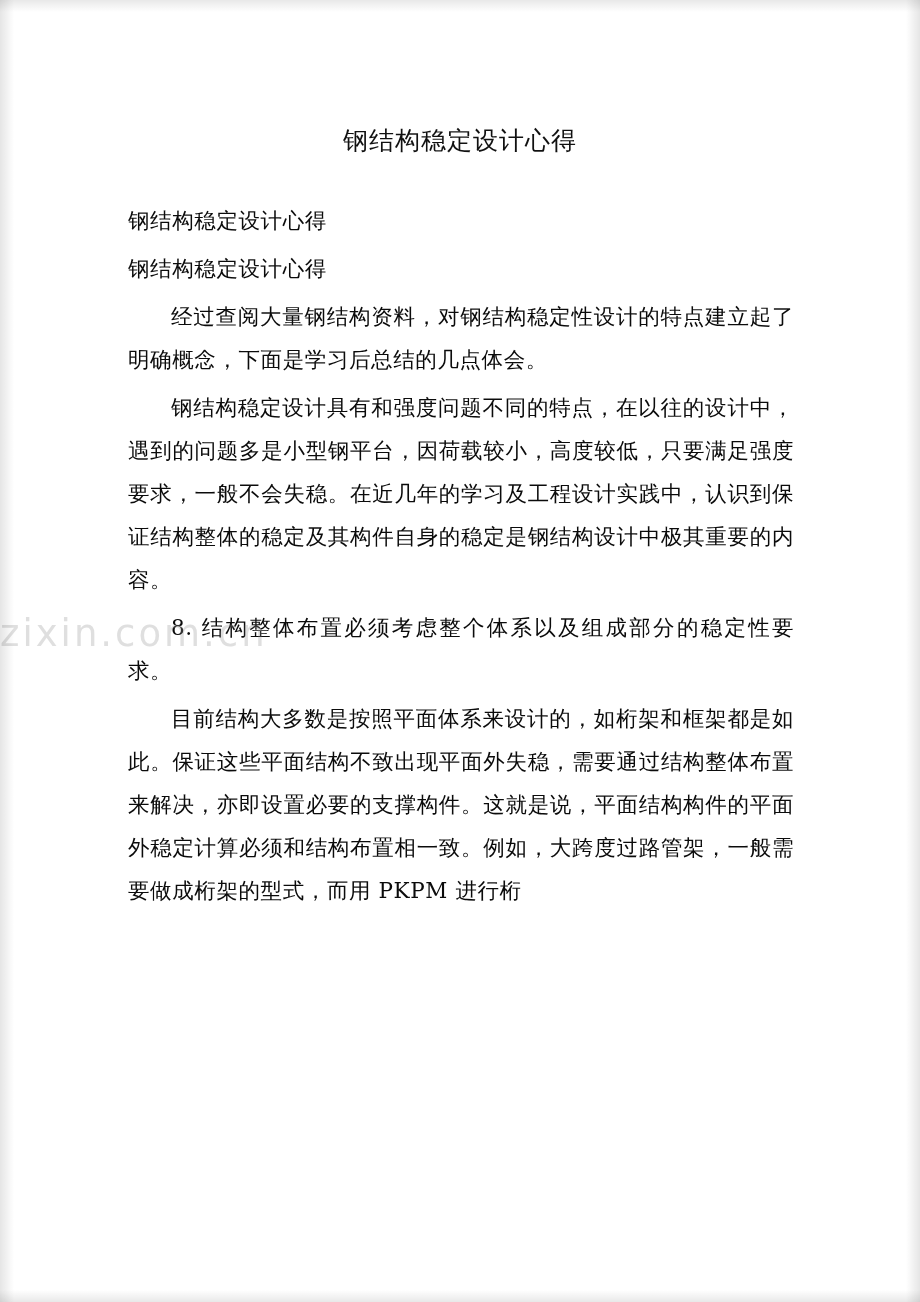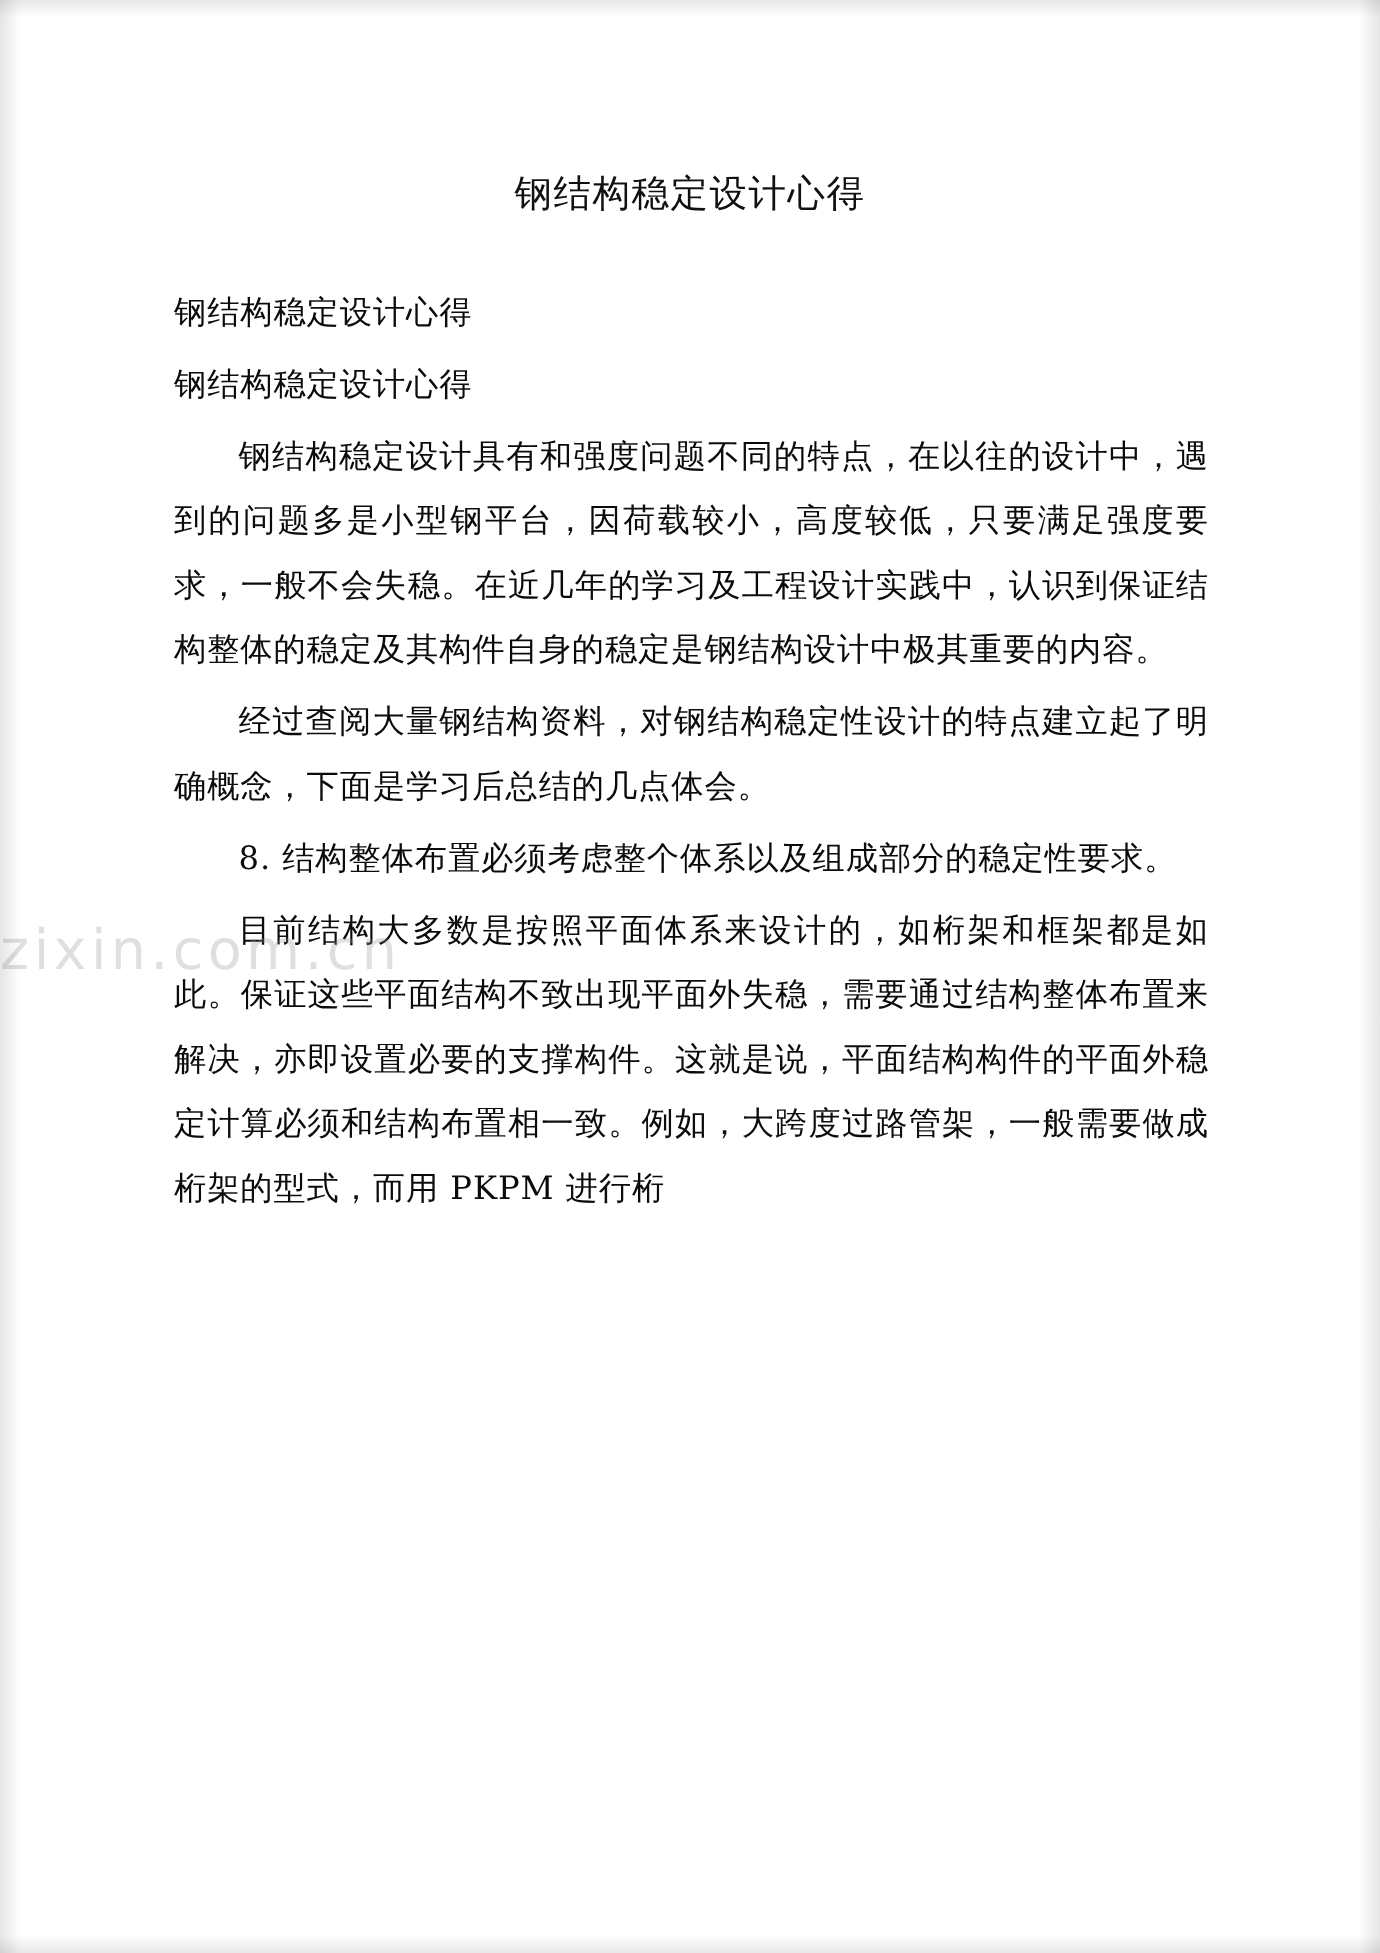--- a/index.html
+++ b/index.html
@@ -11,21 +11,21 @@
     height: 1302px;
     background: #ffffff;
     font-family: "Liberation Serif", "DejaVu Serif", serif;
     color: #000000;
     overflow: hidden;
     position: relative;
   }
   .page {
     position: absolute;
     inset: 0;
-    padding: 4px;
+    padding: 16px;
     box-sizing: border-box;
   }
   .doc-title {
     text-align: center;
     font-size: 25px;
     font-family: "DejaVu Sans", "Liberation Sans", sans-serif;
     font-weight: 400;
     letter-spacing: 1px;
     margin: 0;
     padding-top: 108px;
@@ -97,22 +97,22 @@
 </head>
 <body>
 
 <div class="page">
 
   <h1 class="doc-title">钢结构稳定设计心得</h1>
 
   <div class="body-block">
     <p class="para short">钢结构稳定设计心得</p>
     <p class="para short">钢结构稳定设计心得</p>
+    <p class="para indent">经过查阅大量钢结构资料，对钢结构稳定性设计的特点建立起了明确概念，下面是学习后总结的几点体会。</p>
     <p class="para indent">钢结构稳定设计具有和强度问题不同的特点，在以往的设计中，遇到的问题多是小型钢平台，因荷载较小，高度较低，只要满足强度要求，一般不会失稳。在近几年的学习及工程设计实践中，认识到保证结构整体的稳定及其构件自身的稳定是钢结构设计中极其重要的内容。</p>
-    <p class="para indent">经过查阅大量钢结构资料，对钢结构稳定性设计的特点建立起了明确概念，下面是学习后总结的几点体会。</p>
     <p class="para indent">8. 结构整体布置必须考虑整个体系以及组成部分的稳定性要求。</p>
     <p class="para indent">目前结构大多数是按照平面体系来设计的，如桁架和框架都是如此。保证这些平面结构不致出现平面外失稳，需要通过结构整体布置来解决，亦即设置必要的支撑构件。这就是说，平面结构构件的平面外稳定计算必须和结构布置相一致。例如，大跨度过路管架，一般需要做成桁架的型式，而用 PKPM 进行桁</p>
   </div>
 
   <div class="watermark">zixin.com.cn</div>
 
   <div class="edge-shade-left"></div>
   <div class="edge-shade-right"></div>
   <div class="edge-shade-top"></div>
   <div class="edge-shade-bottom"></div>

